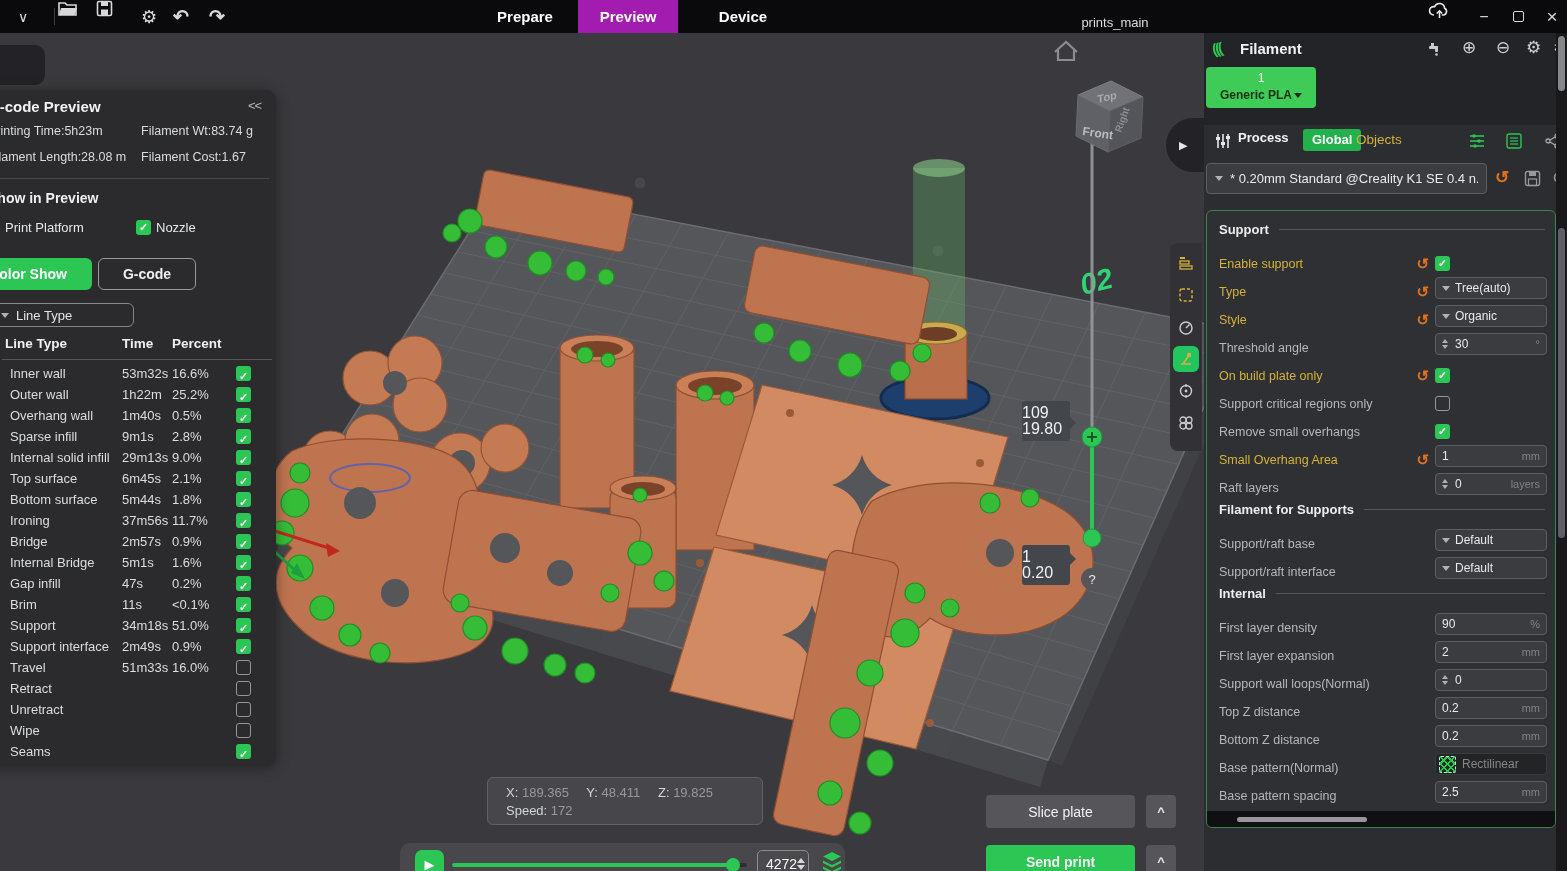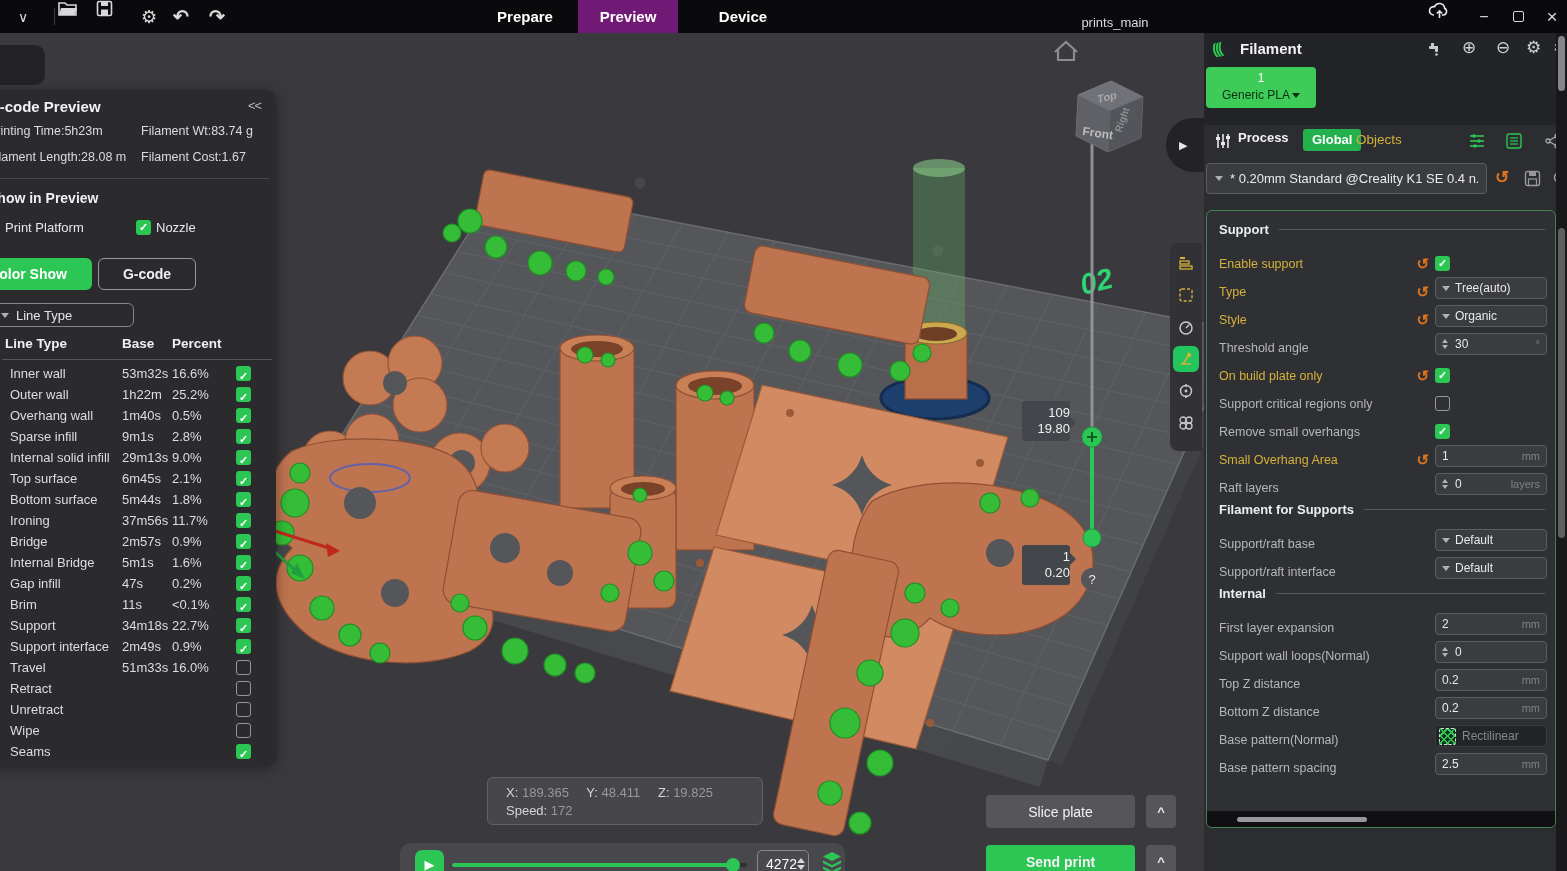--- a/index.html
+++ b/index.html
@@ -6,37 +6,37 @@
 html,body{margin:0;padding:0;background:#222}
 .app{position:relative;width:1567px;height:871px;overflow:hidden;background:#3a3a3e;
      font-family:"Liberation Sans",sans-serif;color:#e6e7e9;font-size:13px}
 
 
 .titlebar{position:absolute;left:0;top:0;width:1567px;height:33px;background:#0a0a0c;z-index:60}
 .tbi{position:absolute;top:0;height:33px;display:flex;align-items:center;justify-content:center;color:#d8d8da}
 .tbdiv{position:absolute;left:54px;top:8px;width:1px;height:17px;background:#3c3c40}
 .tab{position:absolute;top:0;height:33px;display:flex;align-items:center;justify-content:center;
      font-weight:bold;font-size:15px;color:#fff;cursor:pointer}
-.tab.active{background:#701a75}
+.tab.active{background:#a21caf}
 .wtitle{position:absolute;top:0;height:44px;display:flex;align-items:center;justify-content:center;color:#dcdcde;font-size:13px}
 .maxbox{width:11px;height:11px;border:1.5px solid #d8d8da;border-radius:2px}
 
 
 .viewport{position:absolute;left:0;top:33px;width:1204px;height:838px;background:#3a3a3e;overflow:hidden}
 #scene{position:absolute;left:0;top:0}
 svg text{font-family:"Liberation Sans",sans-serif}
 .tabstub{position:absolute;left:0;top:12px;width:45px;height:40px;background:#232327;border-radius:0 10px 10px 0}
 .vhandle{position:absolute;left:1166px;top:85px;width:38px;height:54px;background:#232327;
          border-radius:27px 0 0 27px;display:flex;align-items:center;padding-left:13px;color:#e8e8e8;font-size:11px;z-index:5}
 .vtoolbar{position:absolute;left:1170px;top:210px;width:32px;height:208px;background:#313136;
           border-radius:8px 0 0 8px;display:flex;flex-direction:column;align-items:center;padding:7px 0;gap:6px;z-index:6}
 .vtb{width:26px;height:26px;display:flex;align-items:center;justify-content:center;border-radius:6px;cursor:pointer}
 .vtb.sel{background:#22c55e}
-.laylab{position:absolute;width:48px;background:#43464b;border-radius:3px;color:#f0f0f2;font-size:13px;
-        text-align:right;padding:4px 0;line-height:16px;z-index:7}
+.laylab{position:absolute;width:48px;background:#43464b;border-radius:3px;color:#f0f0f2;font-size:16px;
+        text-align:left;padding:4px 0;line-height:16px;z-index:7}
 .laylab.top::after{content:'';position:absolute;right:-6px;top:16px;border:6px solid transparent;border-left-color:#43464b;border-right:0}
 .laylab.bot::after{content:'';position:absolute;right:-6px;top:8px;border:6px solid transparent;border-left-color:#43464b;border-right:0}
 .helpbtn{position:absolute;left:1081px;top:535px;width:22px;height:22px;border-radius:50%;background:#55555a;
          color:#e8e8ea;display:flex;align-items:center;justify-content:center;font-size:13px;z-index:7;cursor:pointer}
 .statusbox{position:absolute;left:487px;top:744px;width:276px;height:48px;background:rgba(72,72,76,.96);
            border:1px solid #626266;border-radius:6px;z-index:8;padding:6px 0 0 18px;font-size:13px;line-height:18px}
 .statusbox .lb{color:#d4d5d8}.statusbox .vl{color:#97989c;margin-right:14px}
 .playbar{position:absolute;left:400px;top:810px;width:445px;height:61px;background:#48484c;border-radius:10px;z-index:9}
 .playbtn{position:absolute;left:15px;top:7px;width:29px;height:29px;background:#2bc653;border-radius:7px;
          color:#fff;display:flex;align-items:center;justify-content:center;font-size:13px;cursor:pointer}
@@ -80,21 +80,21 @@
 .caret{width:0;height:0;border-left:4px solid transparent;border-right:4px solid transparent;border-top:5px solid #b0b1b4}
 
 
 .rpanel{position:absolute;left:1204px;top:33px;width:363px;height:838px;background:#2c2d30;z-index:30}
 .filstrip{position:absolute;left:0;top:0;width:363px;height:92px;background:#232427}
 .rp .t{position:absolute;white-space:nowrap}
 .fil-title{left:36px;top:7px;font-weight:bold;font-size:15px;color:#f2f2f4}
 .slotbtn{position:absolute;left:2px;top:34px;width:110px;height:41px;background:#3ecb57;border-radius:4px;
          text-align:center;cursor:pointer;padding-top:3px}
 .slotbtn .n{font-size:12px;color:#fff;line-height:16px}
-.slotbtn .nm{font-size:12px;color:#0d2f12;font-weight:normal;line-height:18px;display:flex;align-items:center;justify-content:center;gap:2px}
+.slotbtn .nm{font-size:12px;color:#0d2f12;font-weight:bold;line-height:18px;display:flex;align-items:center;justify-content:center;gap:2px}
 .dcaret{width:0;height:0;border-left:4px solid transparent;border-right:4px solid transparent;border-top:5px solid #0d2f12}
 .proc-title{left:34px;top:97px;font-weight:bold;font-size:13px;color:#f2f2f4}
 .gbadge{position:absolute;left:99px;top:96px;height:22px;padding:0 9px;background:#22b14c;border-radius:3px;
         color:#fff;font-weight:bold;font-size:13px;line-height:22px;cursor:pointer}
 .objtab{position:absolute;left:152px;top:96px;font-size:13.5px;color:#d6b13a;line-height:22px;cursor:pointer}
 .presetbox{position:absolute;left:2px;top:130px;width:281px;height:31px;background:#3a3c3f;border:1px solid #5c5e61;
            border-radius:4px;display:flex;align-items:center;padding:0 8px;gap:7px;cursor:pointer}
 .presetbox .txt{font-size:13px;color:#e9eaec;white-space:nowrap;overflow:hidden}
 .reset{color:#e0731d;font-size:15px;font-weight:bold;line-height:1;cursor:pointer}
 .settings{position:absolute;left:2px;top:177px;width:350px;height:618px;background:#2e3033;border:1px solid #3e8252;
@@ -430,21 +430,21 @@
     <span class="t" style="left:43px;top:130px;font-size:13px">Print Platform</span>
     <span class="cb t" style="left:174px;top:130px">✓</span>
     <span class="t" style="left:194px;top:130px;font-size:13px">Nozzle</span>
     <div class="btn-green">Color Show</div>
     <div class="btn-ghost">G-code</div>
     <div class="ltbox">
       <span class="caret"></span>
       <span>Line Type</span>
     </div>
     <span class="t lth" style="left:43px">Line Type</span>
-    <span class="t lth" style="left:160px">Base</span>
+    <span class="t lth" style="left:160px">Time</span>
     <span class="t lth" style="left:210px">Percent</span>
     <div class="ltu"></div>
 
     <div class="lt-row" style="top:273px">
         <span class="c1">Inner wall</span>
         <span class="c2">53m32s</span>
         <span class="c3">16.6%</span>
         <span class="cb">✓</span>
       </div>
     <div class="lt-row" style="top:294px">
@@ -509,21 +509,21 @@
       </div>
     <div class="lt-row" style="top:504px">
         <span class="c1">Brim</span>
         <span class="c2">11s</span>
         <span class="c3">&lt;0.1%</span>
         <span class="cb">✓</span>
       </div>
     <div class="lt-row" style="top:525px">
         <span class="c1">Support</span>
         <span class="c2">34m18s</span>
-        <span class="c3">22.7%</span>
+        <span class="c3">51.0%</span>
         <span class="cb">✓</span>
       </div>
     <div class="lt-row" style="top:546px">
         <span class="c1">Support interface</span>
         <span class="c2">2m49s</span>
         <span class="c3">0.9%</span>
         <span class="cb">✓</span>
       </div>
     <div class="lt-row" style="top:567px">
         <span class="c1">Travel</span>
@@ -721,20 +721,27 @@
         <div class="ctl">
             <span class="caret"></span>
             <span>Default</span>
           </div>
       </div>
       <div class="shead">
           <span>Internal</span>
           <i></i>
         </div>
       <div class="srow">
+        <span class="lab">First layer density</span>
+        <div class="ctl">
+          <span>90</span>
+            <span class="unit">%</span>
+        </div>
+      </div>
+      <div class="srow">
         <span class="lab">First layer expansion</span>
         <div class="ctl">
           <span>2</span>
             <span class="unit">mm</span>
         </div>
       </div>
       <div class="srow">
         <span class="lab">Support wall loops(Normal)</span>
         <div class="ctl">
           <span class="spin">

